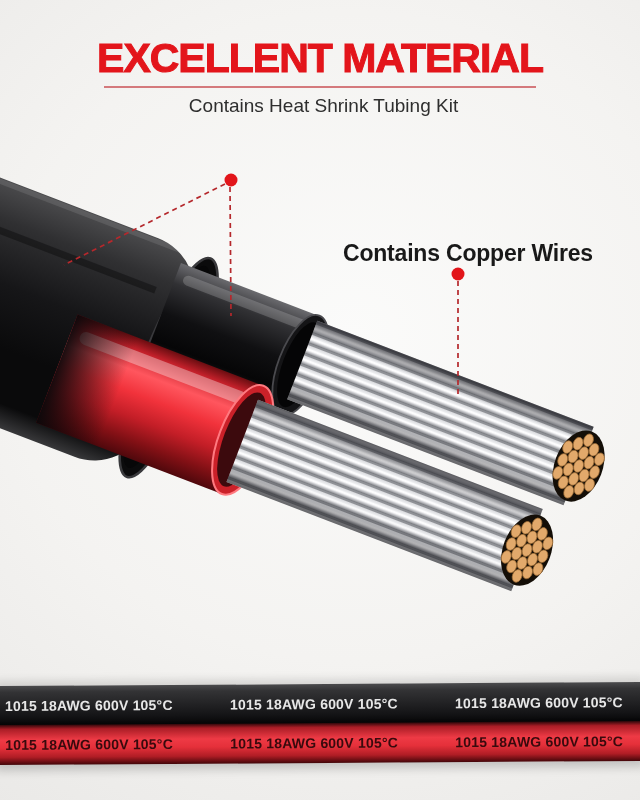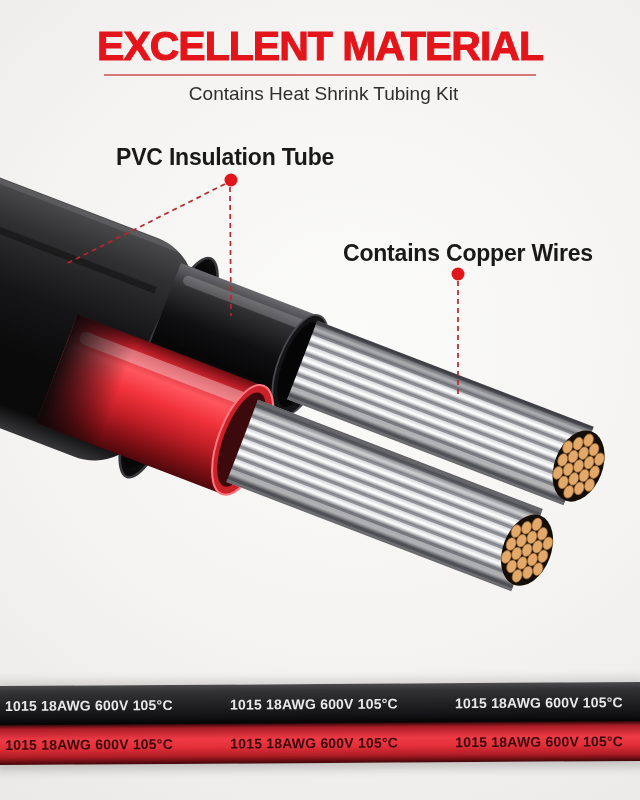--- a/index.html
+++ b/index.html
@@ -4,21 +4,21 @@
 <style>
   html,body{margin:0;padding:0;background:#ccc;}
   .page{
     position:relative;
     width:640px;height:800px;
     overflow:hidden;
     font-family:"Liberation Sans", sans-serif;
     background:radial-gradient(120% 90% at 55% 42%, #fbfbfa 0%, #f4f3f1 45%, #eae9e7 80%, #e3e2e0 100%);
   }
   
-  .header{position:absolute;top:4px;left:0;width:100%;text-align:center;z-index:5;}
+  .header{position:absolute;top:16px;left:0;width:100%;text-align:center;z-index:5;}
   .title{
     margin:22px 0 0;
     font-size:41px;line-height:1;
     font-weight:bold;letter-spacing:-1px;
     color:#e3151b;
     -webkit-text-stroke:1px #e3151b;
   }
   .title-rule{width:432px;height:2px;background:#d4797c;margin:7px auto 7px;}
   .subtitle{margin:0;font-size:19px;color:#2e2e2e;padding-left:7px;}
   
@@ -60,21 +60,20 @@
 <body>
 
 <div class="page">
 
   <div class="header">
     <h1 class="title">EXCELLENT MATERIAL</h1>
     <div class="title-rule"></div>
     <p class="subtitle">Contains Heat Shrink Tubing Kit</p>
   </div>
 
-  <div class="callout-label callout-label--pvc">PVC Insulation Tube</div>
   <div class="callout-label callout-label--copper">Contains Copper Wires</div>
 
   <svg class="cable-svg" width="640" height="800" viewBox="0 0 640 800">
     <defs>
       <pattern id="strandPat" patternUnits="userSpaceOnUse" width="40" height="11">
         <rect width="40" height="11" fill="#fdfdfe"></rect>
         <rect y="0" width="40" height="2.4" fill="#8f9196"></rect>
         <rect y="2.4" width="40" height="2.2" fill="#e4e5e8"></rect>
         <rect y="7.6" width="40" height="1.8" fill="#c6c7cb"></rect>
         <rect y="9.4" width="40" height="1.6" fill="#7f8186"></rect>

